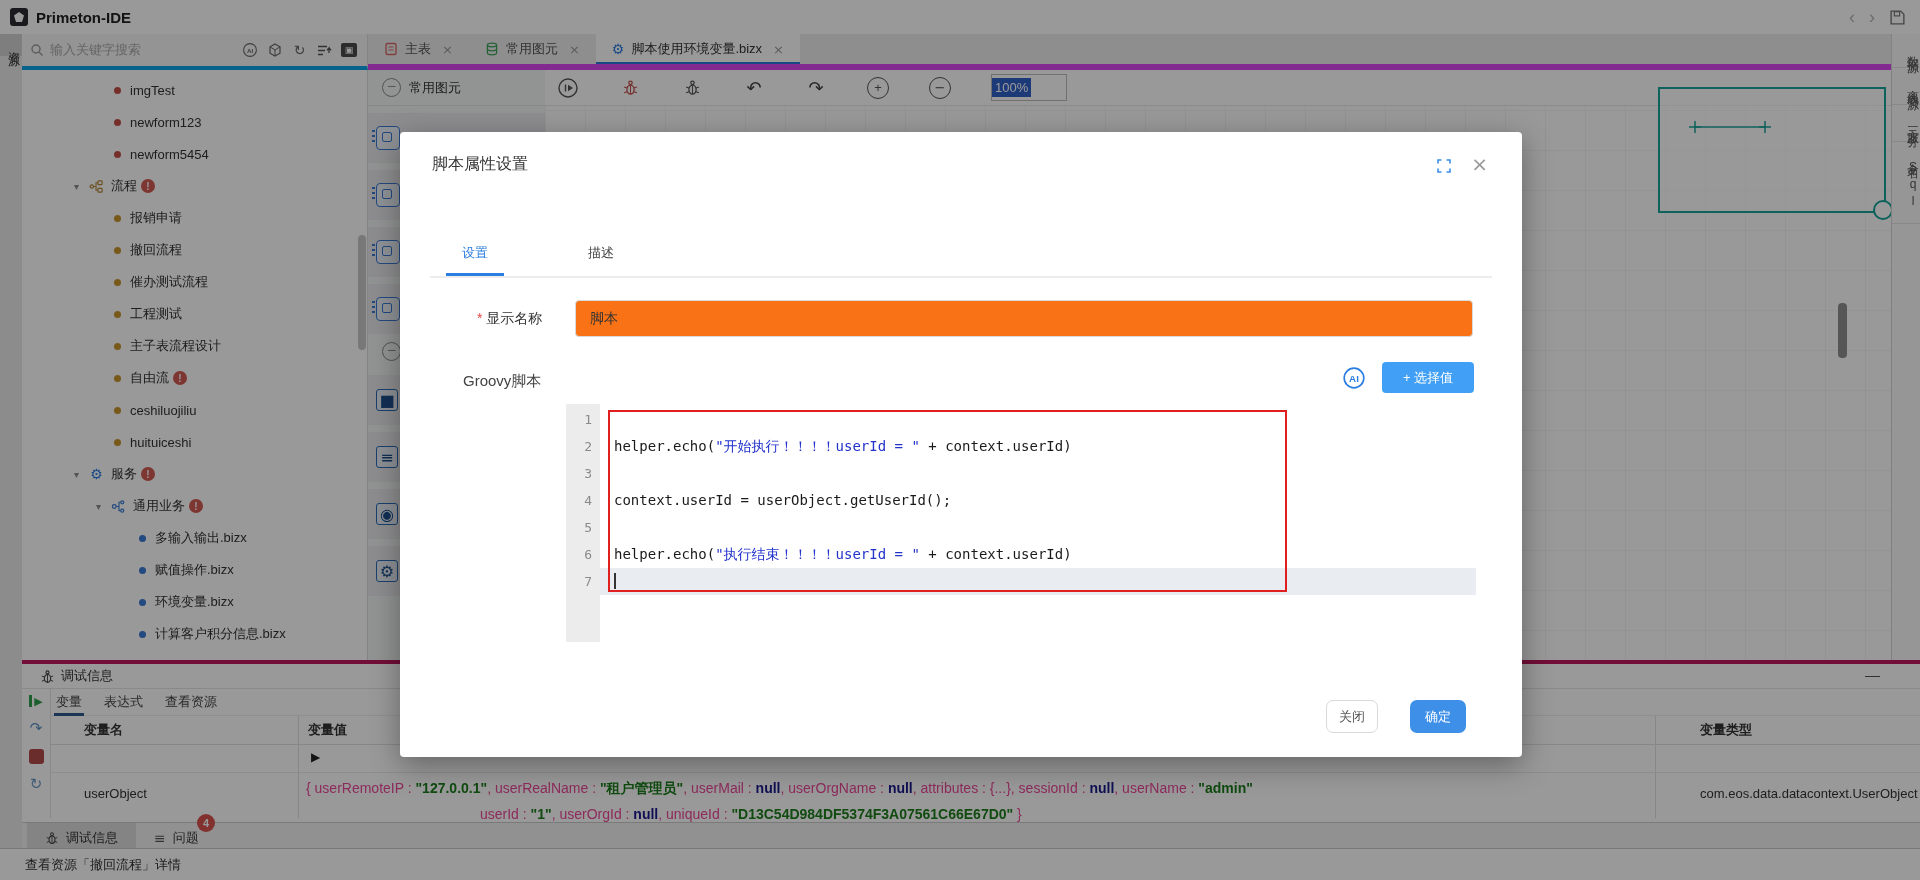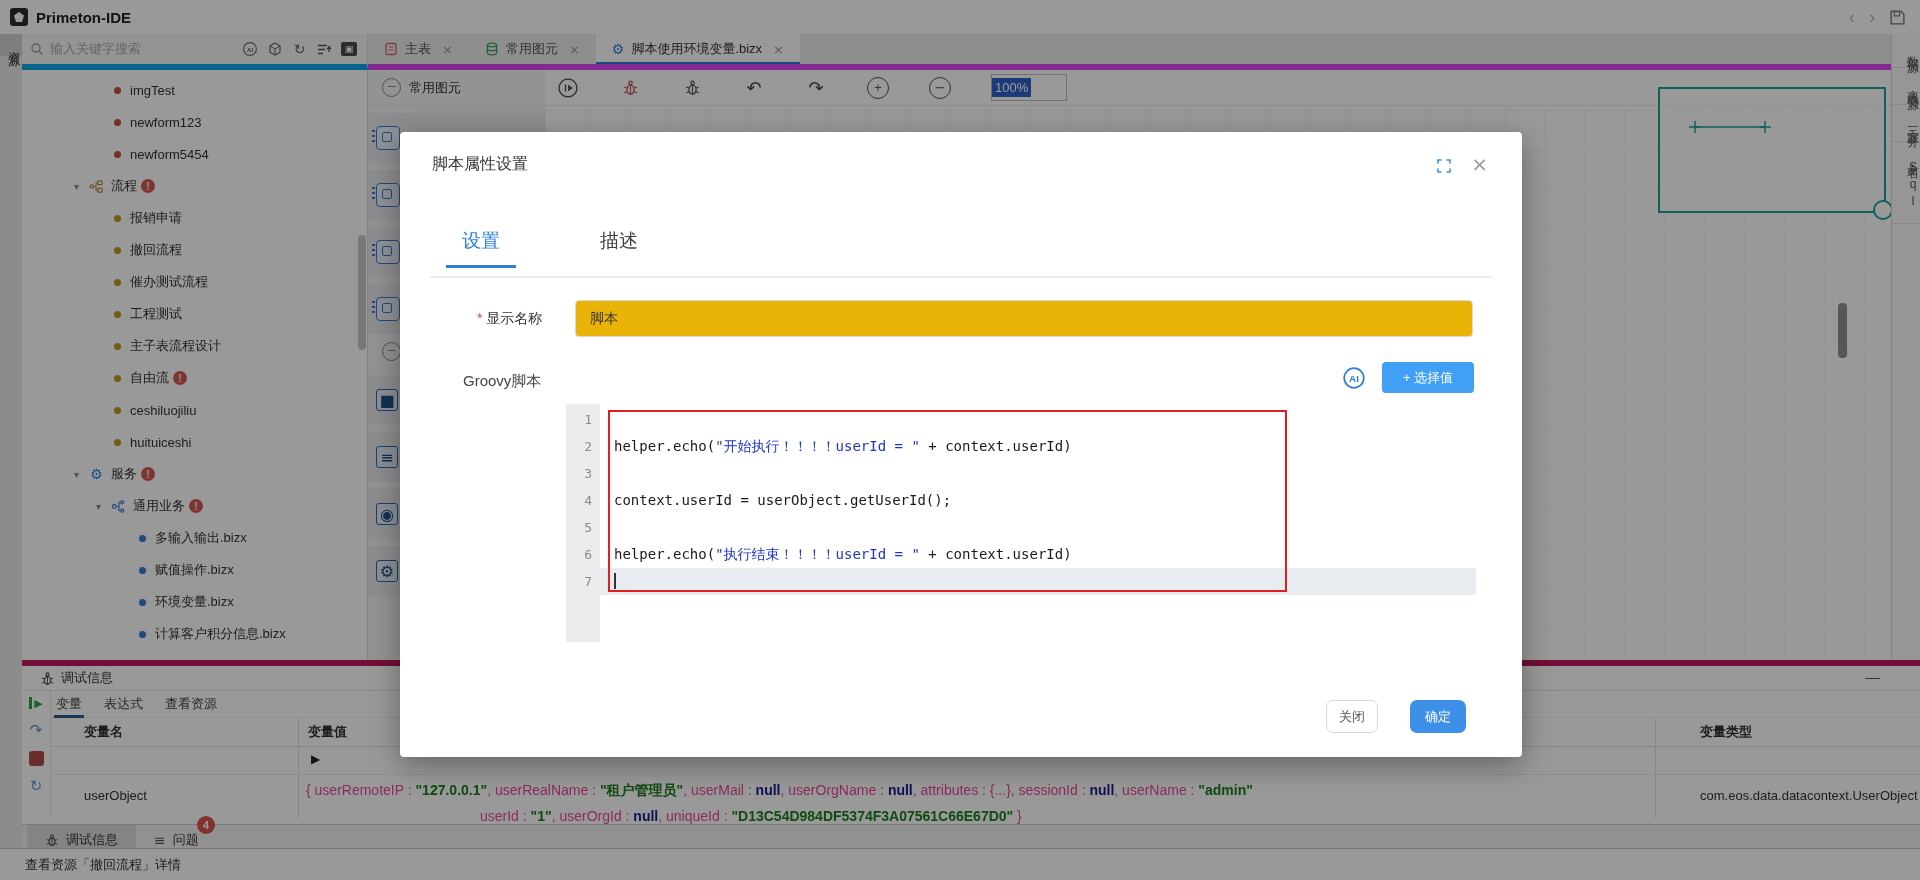--- a/index.html
+++ b/index.html
@@ -14,21 +14,21 @@
   .logo::after{content:"";position:absolute;left:4px;top:4px;width:10px;height:10px;background:#fff;
     clip-path:polygon(50% 0,100% 35%,80% 100%,20% 100%,0 35%);}
   .app-title{font-size:15px;font-weight:bold;color:#222;}
   .tb-right{position:absolute;right:14px;top:0;height:34px;display:flex;align-items:center;gap:14px;color:#b5b5b5;}
   .navchev{font-size:18px;line-height:1;cursor:default;}
   
   .activity{left:0;top:34px;width:22px;height:814px;background:#e9e9e9;border-right:1px solid #d8d8d8;}
   .activity .act-tab{margin:0;width:22px;padding:8px 0;background:#d2d2d2;
     writing-mode:vertical-rl;text-orientation:upright;font-size:12px;color:#333;text-align:center;letter-spacing:3px;}
   
-  .exp-head{left:22px;top:34px;width:346px;height:36px;background:#f7f7f7;border-bottom:6px solid #0ea5e9;border-right:1px solid #ddd;
+  .exp-head{left:22px;top:34px;width:346px;height:36px;background:#f7f7f7;border-bottom:4px solid #0ea5e9;border-right:1px solid #ddd;
     display:flex;align-items:center;padding:0;box-sizing:border-box;}
   .search-box{display:flex;align-items:center;gap:6px;padding-left:8px;flex:1;}
   .search-ph{font-size:13px;color:#a9a9a9;}
   .exp-icons{display:flex;align-items:center;gap:8px;padding-right:10px;color:#666;}
   .exp-icons .ic{width:17px;height:17px;display:flex;align-items:center;justify-content:center;font-size:14px;}
   .ic-dark{width:16px;height:14px;background:#4a4a4a;border-radius:2px;color:#fff;font-size:9px;display:flex;align-items:center;justify-content:center;}
   
   .doc-tabbar{left:368px;top:34px;width:1523px;height:36px;background:#ededee;border-bottom:6px solid #d946ef;
     display:flex;align-items:stretch;box-sizing:border-box;}
   .doc-tab{display:flex;align-items:center;gap:7px;padding:0 16px;font-size:13px;color:#555;position:relative;cursor:default;}
@@ -66,21 +66,21 @@
   .circle-ic{width:20px;height:20px;border:1.4px solid #555;border-radius:50%;display:flex;align-items:center;justify-content:center;font-size:13px;color:#555;}
   .zoombox{width:74px;height:25px;background:#fff;border:1px solid #bbb;display:flex;align-items:center;font-size:13px;}
   .zoombox .sel{background:#2f5fc9;color:#fff;padding:2px 3px;}
   .minimap{position:absolute;left:1113px;top:17px;width:224px;height:122px;border:2px solid #17a398;background:rgba(255,255,255,.6);}
   .minimap .mm-circle{position:absolute;right:-9px;bottom:-9px;width:16px;height:16px;border:2px solid #17a398;border-radius:50%;background:#fff;}
   
   .right-strip{left:1891px;top:34px;width:29px;height:626px;background:#fafafa;border-left:1px solid #d8d8d8;box-sizing:border-box;}
   .rs-sec{writing-mode:vertical-rl;text-orientation:upright;font-size:12px;color:#555;letter-spacing:3px;
     padding:12px 0;margin:0 auto;text-align:center;width:29px;border-bottom:1px solid #e3e3e3;}
   
-  .debug{left:22px;top:660px;width:1898px;height:188px;background:#fff;border-top:6px solid #be185d;box-sizing:border-box;font-size:13px;}
+  .debug{left:22px;top:660px;width:1898px;height:188px;background:#fff;border-top:4px solid #be185d;box-sizing:border-box;font-size:13px;}
   .dbg-head{height:24px;display:flex;align-items:center;gap:6px;padding-left:18px;border-bottom:1px solid #e5e5e5;}
   .dbg-min{position:absolute;right:40px;top:2px;color:#555;font-size:15px;}
   .dbg-tabsrow{position:absolute;left:28px;top:24px;right:0;height:28px;display:flex;align-items:center;gap:22px;padding-left:6px;border-bottom:1px solid #eee;box-sizing:border-box;}
   .dbg-tab{color:#444;position:relative;height:28px;display:flex;align-items:center;}
   .dbg-tab.active::after{content:"";position:absolute;left:-2px;right:-2px;bottom:0;height:3px;background:#2c5a8c;}
   .dbg-toolcol{position:absolute;left:0;top:24px;width:28px;bottom:30px;border-right:1px solid #e5e5e5;}
   .dbg-table-head{position:absolute;left:28px;top:52px;right:0;height:28px;border-bottom:1px solid #e2e2e2;display:flex;align-items:center;font-weight:bold;color:#333;}
   .col-line{position:absolute;top:52px;bottom:30px;width:1px;background:#e2e2e2;}
   .dbg-row1{position:absolute;left:28px;top:80px;right:0;height:28px;border-bottom:1px solid #ececec;}
   .dbg-row2{position:absolute;left:28px;top:108px;right:0;height:50px;overflow:hidden;}
@@ -95,29 +95,29 @@
   .statusbar{left:0;top:848px;width:1920px;height:32px;background:#fff;border-top:1px solid #c9c9c9;
     display:flex;align-items:center;padding-left:25px;box-sizing:border-box;font-size:13px;color:#333;}
   
   .dim{left:0;top:0;width:1920px;height:880px;background:rgba(0,0,0,0.40);z-index:40;}
   
   .modal{left:400px;top:132px;width:1122px;height:625px;background:#fff;border-radius:4px;z-index:50;
     box-shadow:0 8px 30px rgba(0,0,0,.35);font-size:14px;}
   .m-title{position:absolute;left:32px;top:22px;font-size:16px;color:#333;}
   .m-expand{position:absolute;right:70px;top:26px;}
   .m-close{position:absolute;right:34px;top:20px;color:#999;font-size:20px;font-family:"DejaVu Sans",sans-serif;}
-  .m-tabs{position:absolute;left:62px;top:96px;display:flex;gap:100px;font-size:19px;}
+  .m-tabs{position:absolute;left:62px;top:112px;display:flex;gap:100px;font-size:13px;}
   .m-tab{color:#404040;padding-bottom:12px;position:relative;}
   .m-tab.active{color:#2b7de1;}
   .m-tab.active::after{content:"";position:absolute;left:-16px;right:-16px;bottom:-2px;height:3px;background:#2b7de1;}
   .m-divider{position:absolute;left:30px;right:30px;top:144px;height:2px;background:#ededed;}
   .m-req{color:#e04545;}
   .m-label-name{position:absolute;left:77px;top:178px;color:#333;}
   .m-input{position:absolute;left:175px;top:168px;width:898px;height:37px;border:1px solid #d9d9d9;border-radius:4px;
-    box-sizing:border-box;display:flex;align-items:center;padding-left:14px;color:#333;background:#eab308;}
+    box-sizing:border-box;display:flex;align-items:center;padding-left:14px;color:#333;background:#f97316;}
   .m-groovy{position:absolute;left:63px;top:240px;color:#444;font-size:15px;}
   .m-ai{position:absolute;left:942px;top:234px;}
   .m-selectbtn{position:absolute;left:982px;top:230px;width:92px;height:31px;background:#41a0f5;color:#fff;border-radius:4px;
     display:flex;align-items:center;justify-content:center;font-size:13px;}
   .editor{position:absolute;left:166px;top:272px;width:910px;height:236px;background:#fff;}
   .gutter{position:absolute;left:0;top:0;width:34px;height:236px;background:#ececec;}
   .gut-num{height:27px;line-height:27px;text-align:right;padding-right:8px;color:#8a8a8a;
     font-family:"DejaVu Sans Mono",monospace;font-size:13px;}
   .code-lines{position:absolute;left:34px;top:2px;right:0;}
   .code-line{height:27px;line-height:27px;padding-left:14px;font-family:"DejaVu Sans Mono",monospace;font-size:14px;color:#1a1a1a;white-space:pre;}

